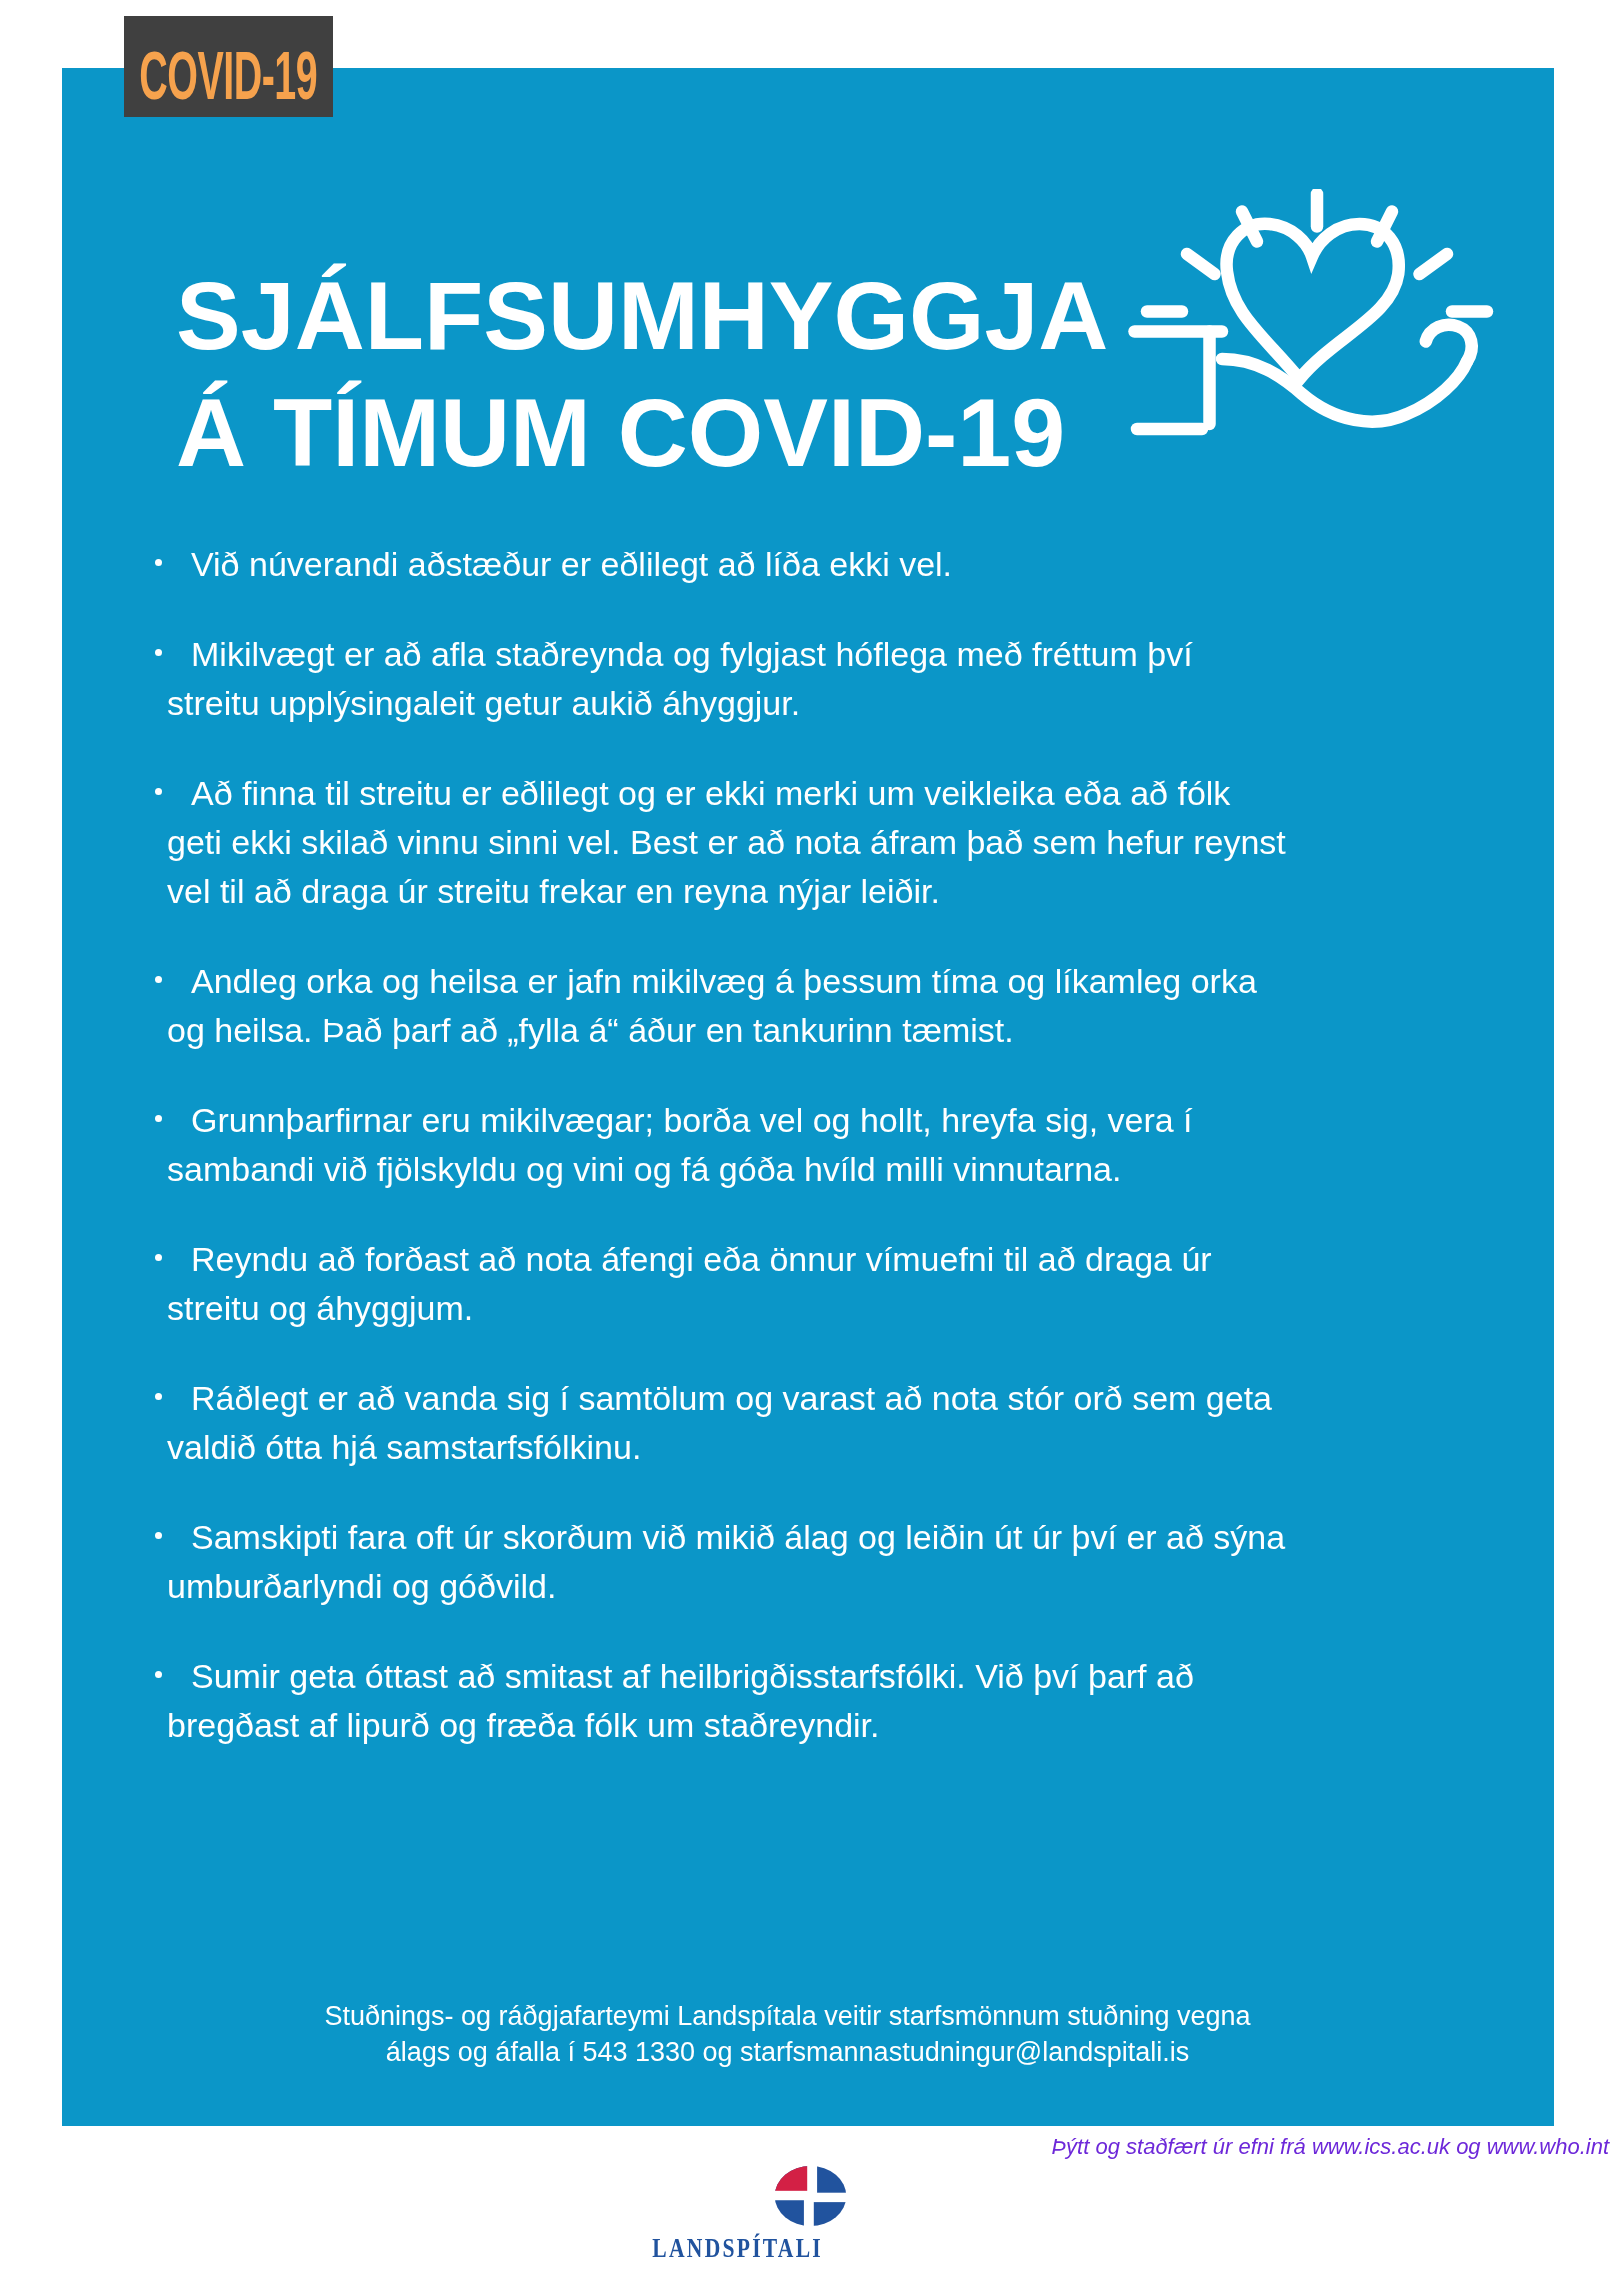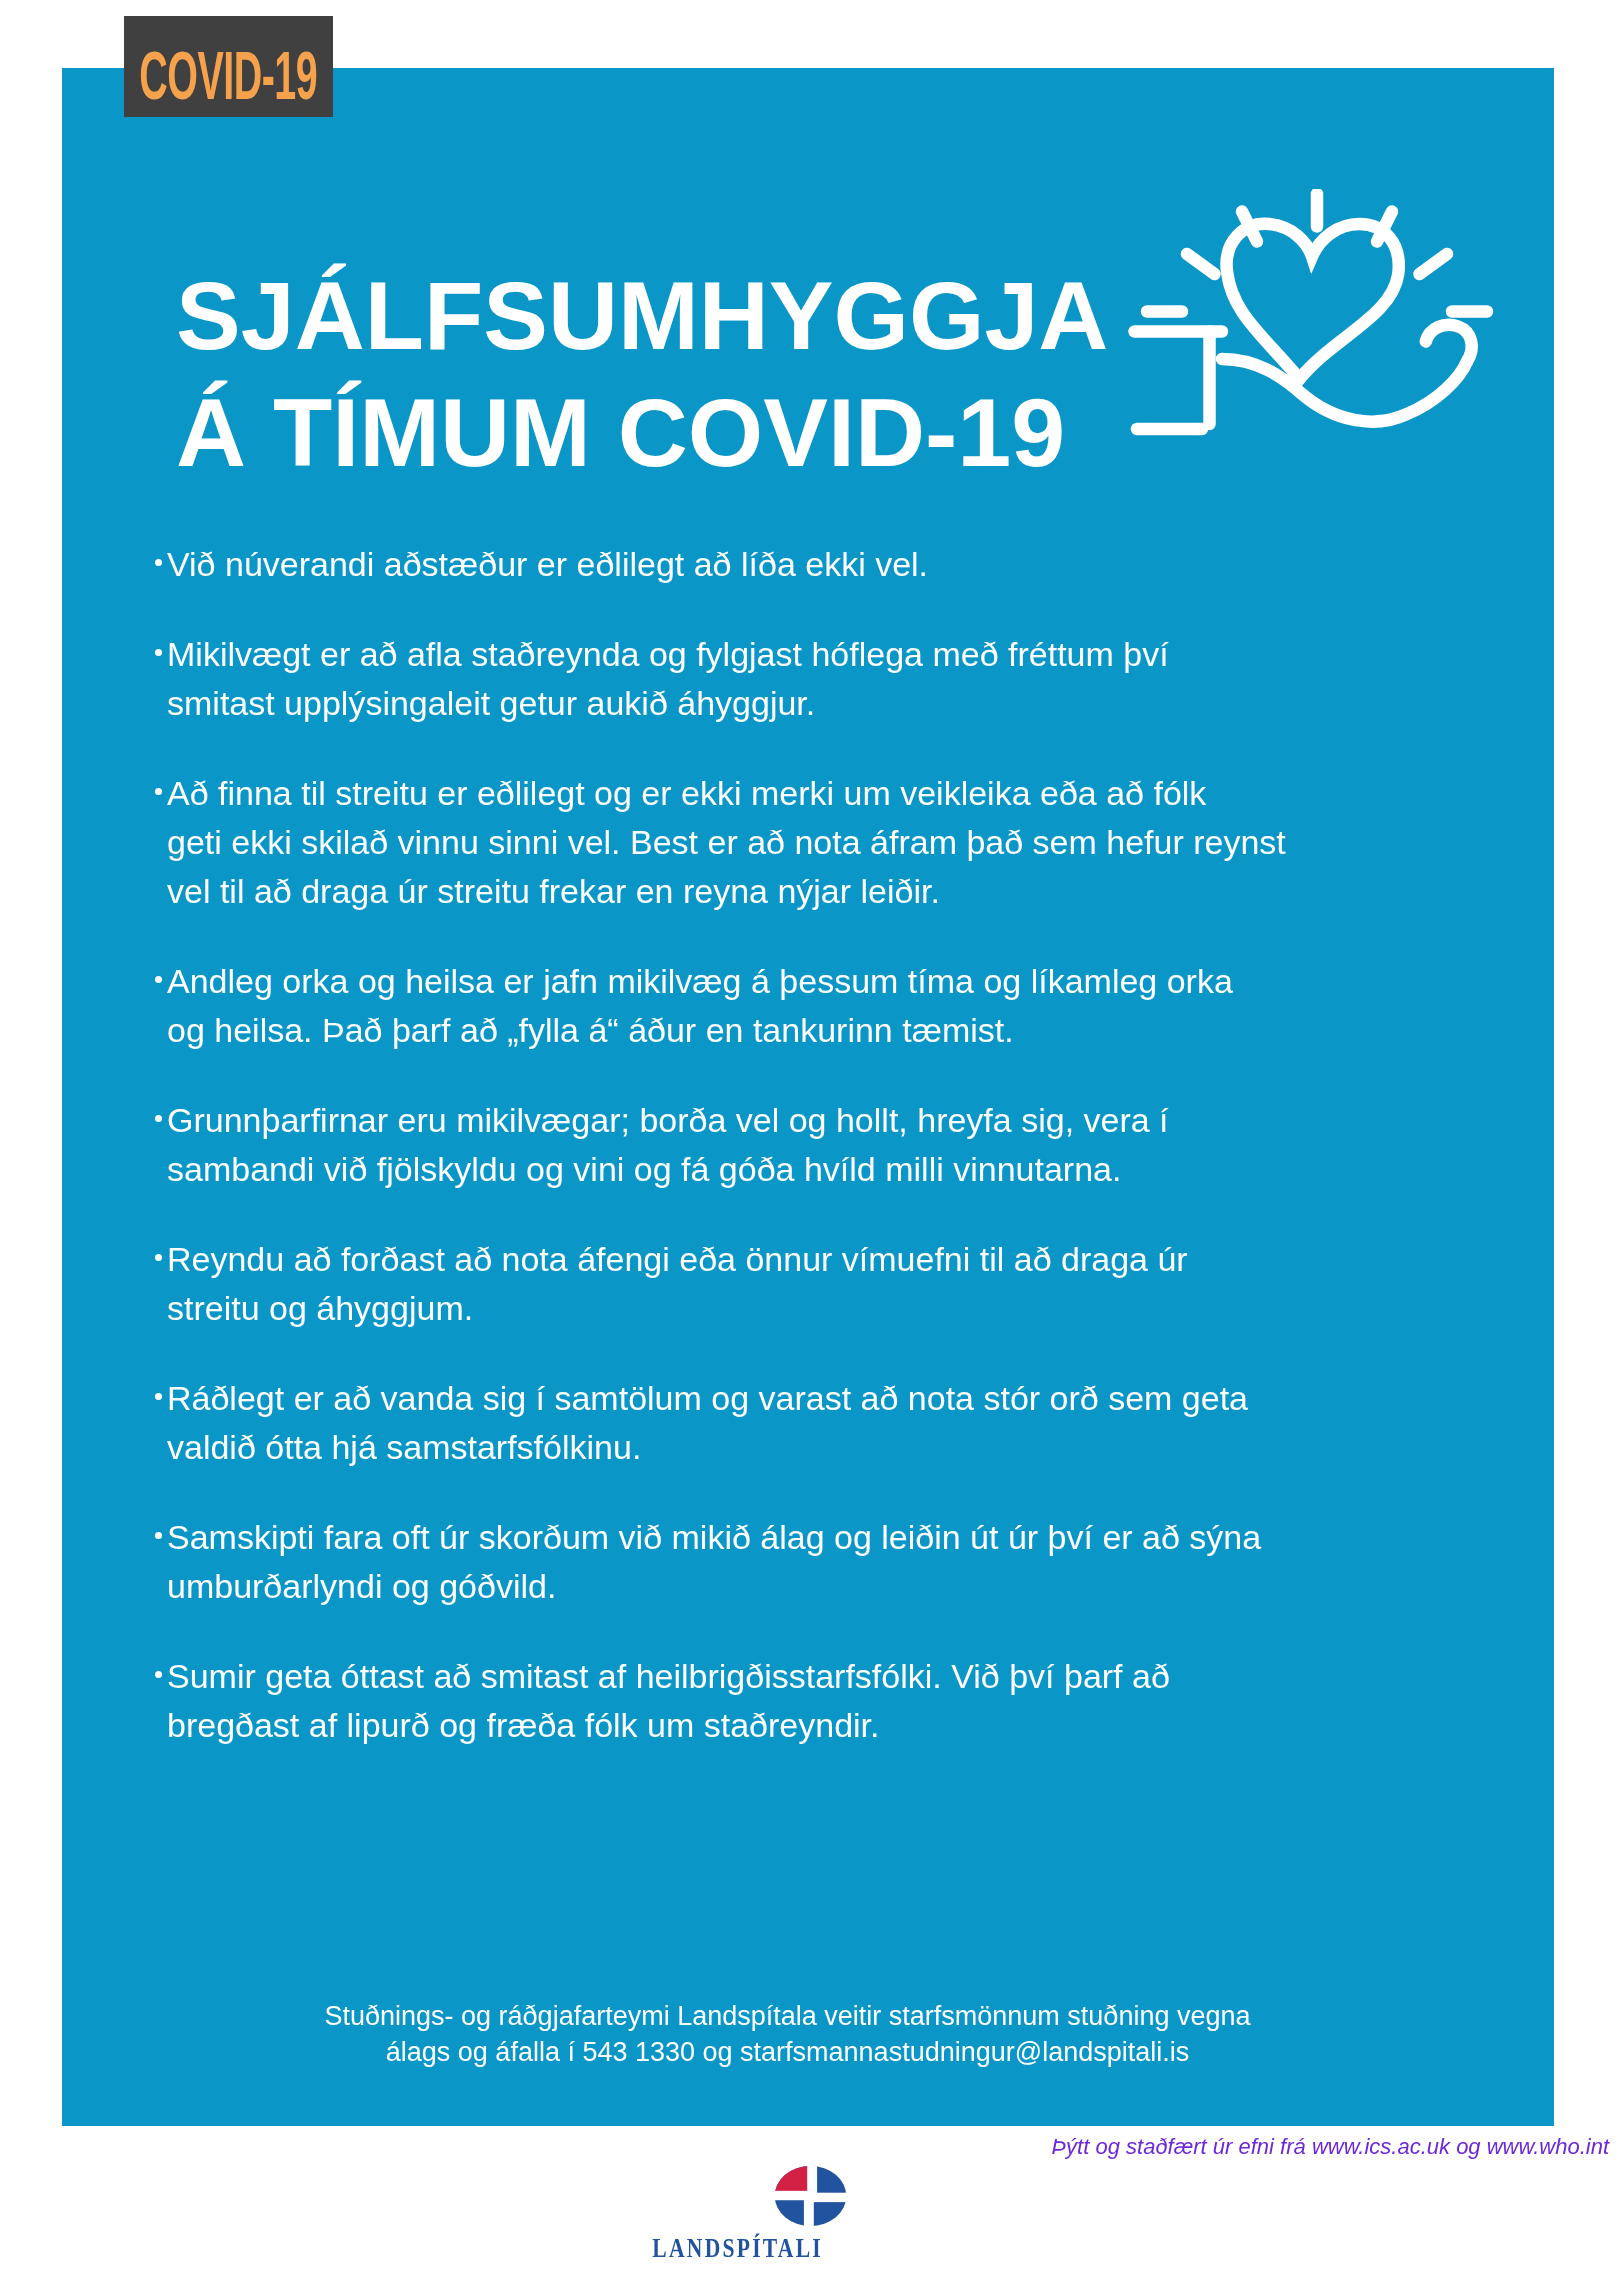--- a/index.html
+++ b/index.html
@@ -35,21 +35,21 @@
     position:absolute;left:155px;top:540px;width:1351px;margin:0;padding:0;list-style:none;
   }
   .bullets li{
     position:relative;padding-left:12px;margin:0 0 41px 0;
     font-size:34px;line-height:49px;color:#ffffff;
   }
   .bullets li .dot{
     position:absolute;left:0;top:18.5px;width:7.4px;height:7.4px;border-radius:50%;
     background:#ffffff;
   }
-  .bullets li .txt{white-space:pre-line;}
+  .bullets li .txt{white-space:pre-line;margin-left:24px;}
   
   .support{
     position:absolute;left:62px;top:1998px;width:1451px;text-align:center;
     font-size:27px;line-height:36px;color:#ffffff;white-space:pre-line;
   }
   
   .source{
     position:absolute;top:2134px;right:14px;
     font-size:22px;color:#6d28d9;letter-spacing:0px;font-style:italic;
   }
@@ -92,21 +92,21 @@
       <path d="M66,114 V188"></path>
       <path d="M8,192 H60"></path>
       <path d="M76,136 C104,136 124,150 140,164 C166,186 198,192 224,180 C248,170 266,152 272,138"></path>
       <path d="M272,138 C279,127 276,114 265,110 C254,106 242,111 239,122"></path>
     </g>
   </svg>
 
   <ul class="bullets">
     <li><span class="dot"></span><span class="txt">Við núverandi aðstæður er eðlilegt að líða ekki vel.</span></li>
     <li><span class="dot"></span><span class="txt">Mikilvægt er að afla staðreynda og fylgjast hóflega með fréttum því
-smitast upplýsingaleit getur aukið áhyggjur.</span></li>
+streitu upplýsingaleit getur aukið áhyggjur.</span></li>
     <li><span class="dot"></span><span class="txt">Að finna til streitu er eðlilegt og er ekki merki um veikleika eða að fólk
 geti ekki skilað vinnu sinni vel. Best er að nota áfram það sem hefur reynst
 vel til að draga úr streitu frekar en reyna nýjar leiðir.</span></li>
     <li><span class="dot"></span><span class="txt">Andleg orka og heilsa er jafn mikilvæg á þessum tíma og líkamleg orka
 og heilsa. Það þarf að „fylla á“ áður en tankurinn tæmist.</span></li>
     <li><span class="dot"></span><span class="txt">Grunnþarfirnar eru mikilvægar; borða vel og hollt, hreyfa sig, vera í
 sambandi við fjölskyldu og vini og fá góða hvíld milli vinnutarna.</span></li>
     <li><span class="dot"></span><span class="txt">Reyndu að forðast að nota áfengi eða önnur vímuefni til að draga úr
 streitu og áhyggjum.</span></li>
     <li><span class="dot"></span><span class="txt">Ráðlegt er að vanda sig í samtölum og varast að nota stór orð sem geta

